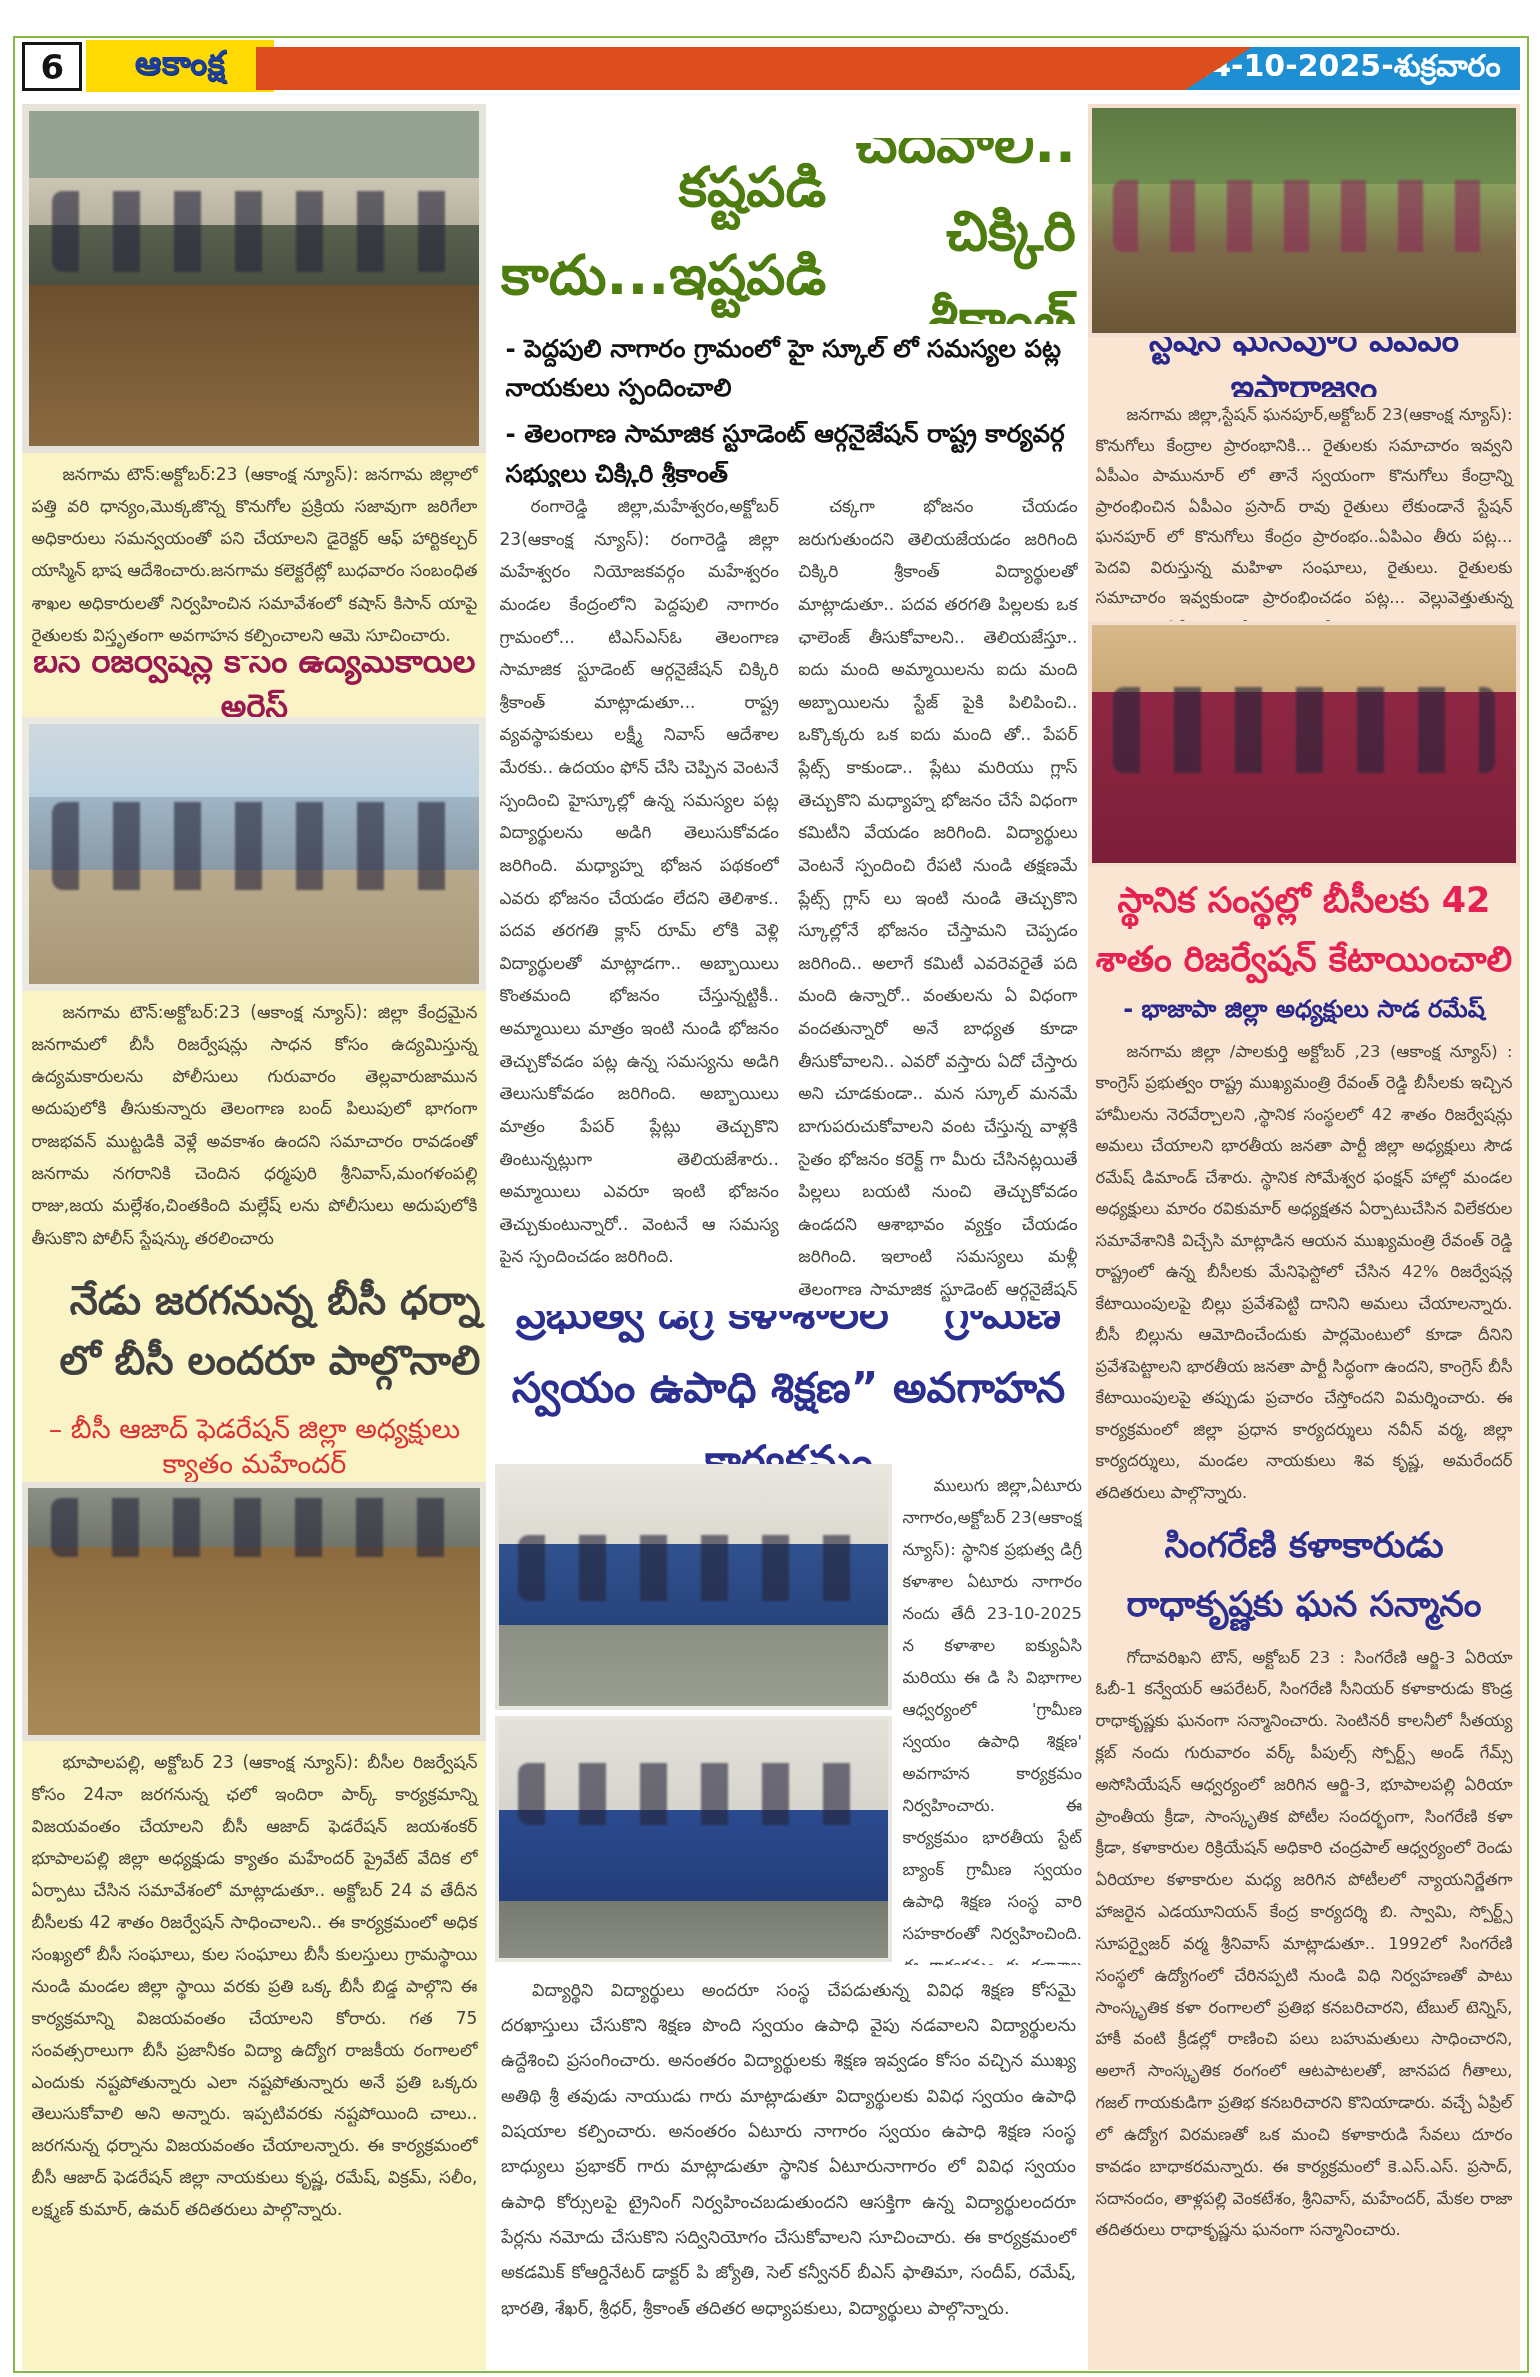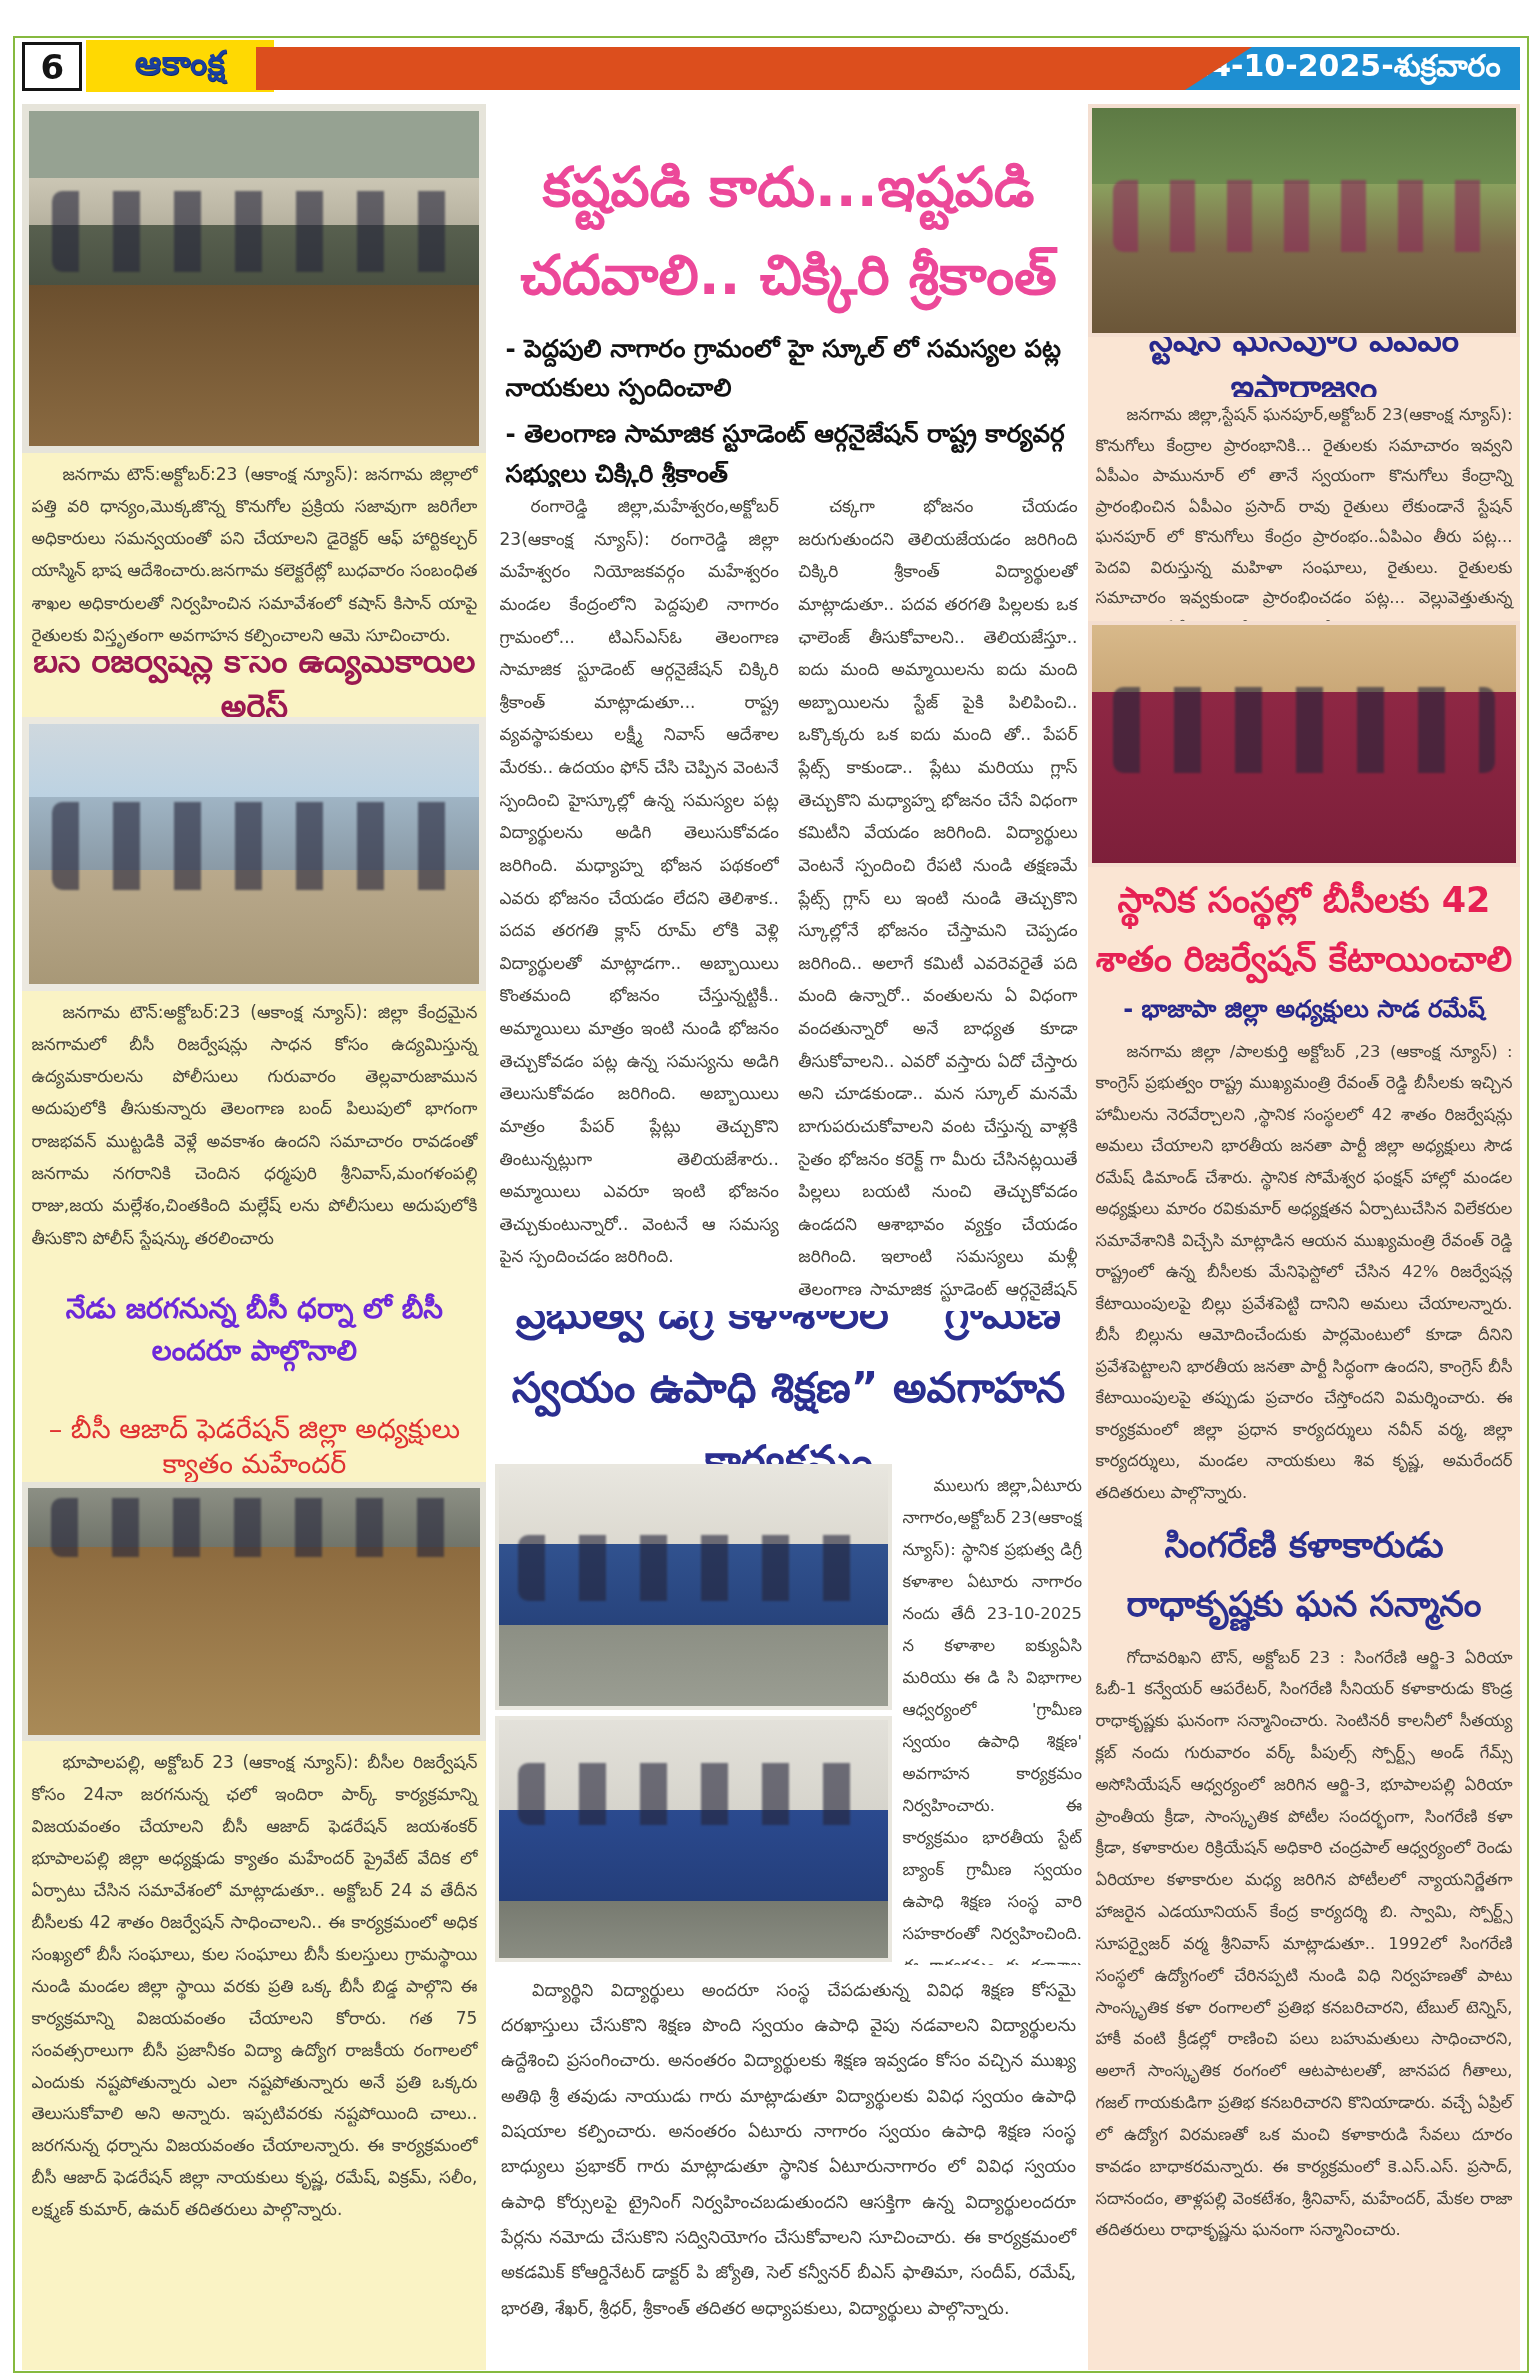--- a/index.html
+++ b/index.html
@@ -53,25 +53,25 @@
     background:linear-gradient(180deg,#e8e6df 0%,#dcd9d0 32%,#31528f 32%,#27437c 66%,#8c8f84 66%,#9a9d92 100%);}
   .ph-college::before{top:28%;height:28%;}
   .ph-podium{height:246px;border:4.5px solid #e9e7df;
     background:linear-gradient(180deg,#e3e1da 0%,#d6d4cc 38%,#2b4a8f 38%,#243e7a 76%,#777a70 76%,#8a8d82 100%);}
   .ph-podium::before{top:18%;height:26%;}
   
   .hl{display:flex;align-items:center;justify-content:center;text-align:center;
     font-weight:bold;overflow:hidden;padding:0 6px;box-sizing:border-box;}
   .hl-left1{height:113px;font-size:40px;line-height:1.35;color:#2a2f8f;}
   .hl-left2{height:61px;font-size:32px;color:#9a1850;}
-  .hl-left3{height:160px;font-size:28px;line-height:1.5;color:#6d28d9;}
+  .hl-left3{height:160px;font-size:40px;line-height:1.5;color:#404040;text-align:right;}
   .sub-left3{height:72px;font-size:27px;line-height:1.3;color:#e03131;font-weight:normal;
     display:flex;align-items:center;justify-content:center;text-align:center;overflow:hidden;}
-  .hl-mid-big{margin-top:34px;height:186px;flex-direction:column;font-size:55px;line-height:1.6;
-    color:#ec4899;font-weight:800;text-align:right;}
+  .hl-mid-big{margin-top:34px;height:186px;flex-direction:row;font-size:55px;line-height:1.6;
+    color:#4d7c0f;font-weight:800;text-align:right;}
   .mid-bullets{height:163px;padding:4.5px 10.4px;box-sizing:border-box;overflow:hidden;}
   .bullet{font-size:24.6px;font-weight:bold;color:#131313;text-align:left;line-height:1.62;margin-bottom:6px;}
   .hl-mid-blue{height:153px;font-size:42px;line-height:1.75;color:#2b2f90;font-weight:800;}
   .hl-right1{height:60px;font-size:34px;color:#28288c;}
   .hl-right2{height:125px;font-size:35px;line-height:1.68;color:#e62053;}
   .sub-right2{height:39px;font-size:24px;color:#28288c;font-weight:bold;display:flex;align-items:center;
     justify-content:center;text-align:center;overflow:hidden;}
   .hl-right3{height:125px;font-size:35px;line-height:1.68;color:#2b2f90;}
   
   .bt{color:#46443b;text-align:justify;overflow:hidden;box-sizing:border-box;}

